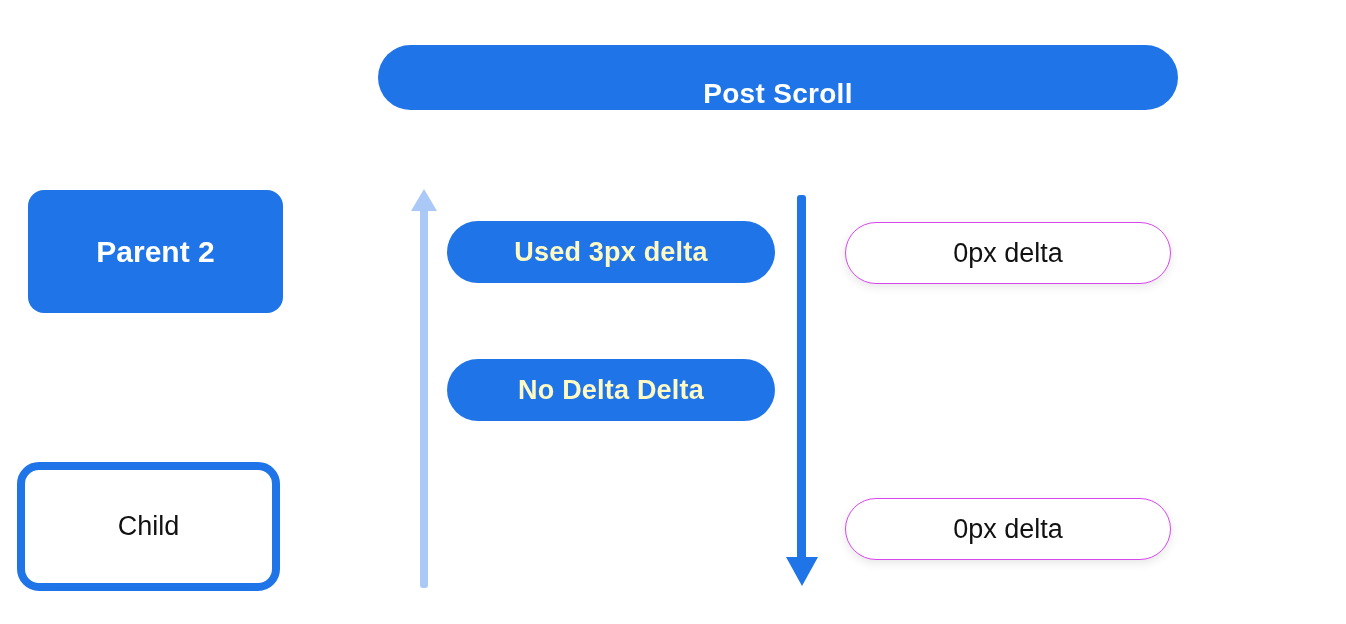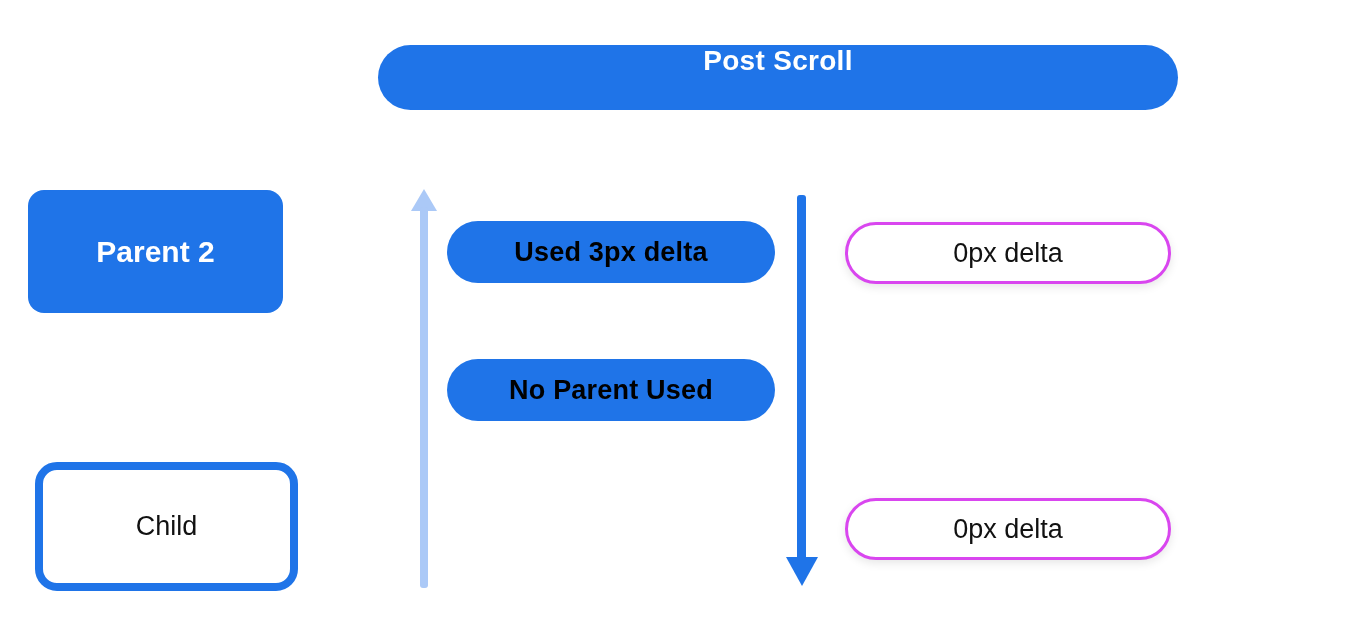--- a/index.html
+++ b/index.html
@@ -16,21 +16,21 @@
     inset: 0;
     background: #ffffff;
   }
   
   .header-pill {
     position: absolute;
     left: 378px; top: 45px;
     width: 800px; height: 65px;
     background: #1f74e8;
     border-radius: 33px;
-    display: flex; align-items: flex-start; justify-content: center;
+    display: flex; align-items: flex-end; justify-content: center;
   }
   .header-pill span {
     color: #ffffff;
     font-size: 28px;
     font-weight: 700;
     letter-spacing: 0.3px;
   }
   
   .node-box {
     position: absolute;
@@ -40,21 +40,21 @@
     display: flex; align-items: center; justify-content: center;
   }
   .node-box.filled {
     background: #1f74e8;
     color: #ffffff;
     font-weight: 700;
   }
   .node-box.parent2 { top: 190px; height: 123px; }
   .node-box.parent1 { top: 328px; height: 124px; }
   .node-box.child {
-    left: 35px; top: 462px;
+    left: 17px; top: 462px;
     width: 263px; height: 129px;
     background: #ffffff;
     border: 8px solid #1f74e8;
     border-radius: 22px;
     color: #111111;
     font-weight: 500;
   }
   .node-box span { font-size: 30px; }
   .node-box.child span { font-size: 27px; }
   
@@ -91,34 +91,34 @@
   
   .mid-pill {
     position: absolute;
     left: 447px;
     width: 328px; height: 62px;
     background: #1f74e8;
     border-radius: 31px;
     display: flex; align-items: center; justify-content: center;
   }
   .mid-pill span {
-    color: #000000;
+    color: #fef9c3;
     font-size: 27px;
     font-weight: 700;
     letter-spacing: 0.2px;
   }
   .mid-pill.row1 { top: 221px; }
   .mid-pill.row2 { top: 359px; }
   
   .white-pill {
     position: absolute;
     left: 845px;
     width: 326px; height: 62px;
     background: #ffffff;
-    border: 3px solid #d946ef;
+    border: 1px solid #d946ef;
     border-radius: 31px;
     box-shadow: 0 3px 10px rgba(0,0,0,0.10);
     display: flex; align-items: center; justify-content: center;
   }
   .white-pill span {
     color: #111111;
     font-size: 27px;
     font-weight: 500;
   }
   .white-pill.row1 { top: 222px; }
@@ -140,21 +140,21 @@
     <span>Child</span>
   </div>
 
   <div class="arrow-up-head"></div>
   <div class="arrow-up-shaft"></div>
 
   <div class="mid-pill row1">
     <span>Used 3px delta</span>
   </div>
   <div class="mid-pill row2">
-    <span>No Parent Used</span>
+    <span>No Delta Delta</span>
   </div>
 
   <div class="arrow-down-shaft"></div>
   <div class="arrow-down-head"></div>
 
   <div class="white-pill row1">
     <span>0px delta</span>
   </div>
   <div class="white-pill row3">
     <span>0px delta</span>

